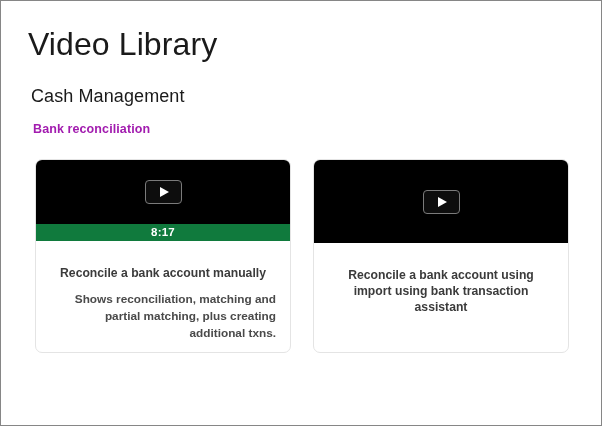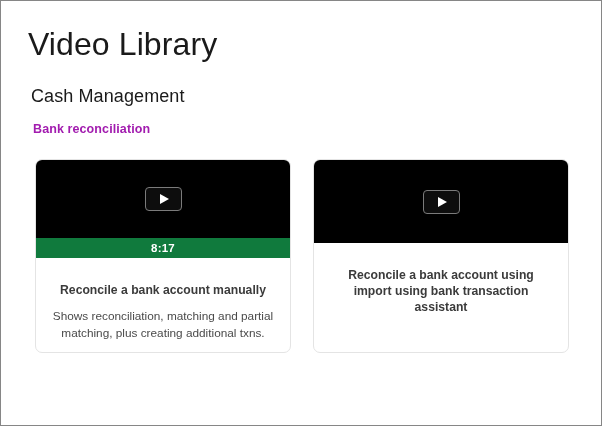--- a/index.html
+++ b/index.html
@@ -115,23 +115,23 @@
   .card-title {
     font-size: 12.2px;
     font-weight: 700;
     color: #3b3b3b;
     text-align: center;
     line-height: 1.33;
     margin: 12px 0 10px 0;
   }
   .card-desc {
     font-size: 11.8px;
-    font-weight: 400;
+    font-weight: 700;
     color: #4a4a4a;
-    text-align: center;
+    text-align: right;
     line-height: 1.45;
     margin: 0;
   }
 </style>
 </head>
 <body>
 
 <div class="page">
 
   <div class="page-title">Video Library</div>

